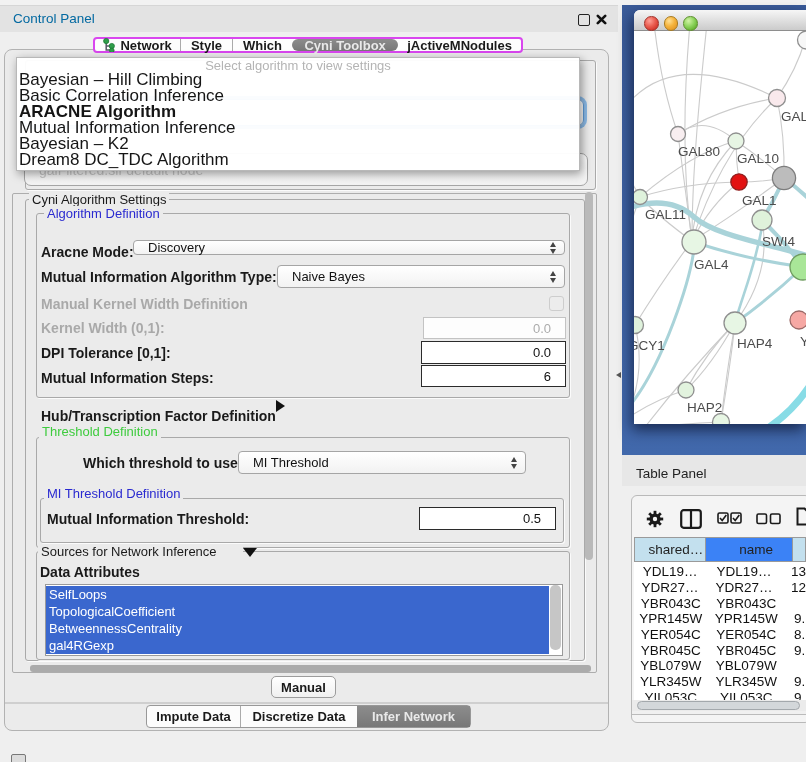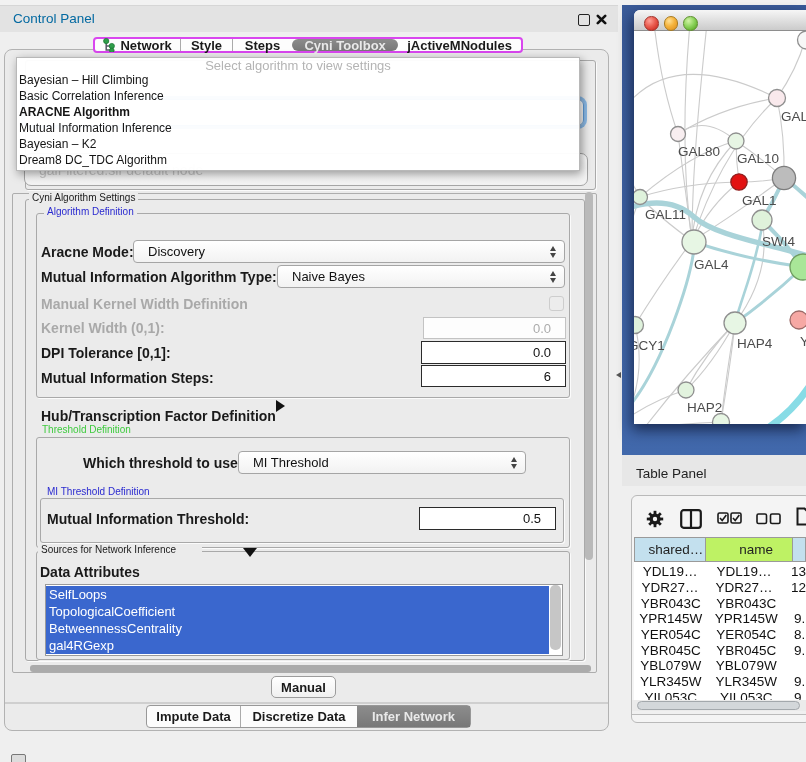--- a/index.html
+++ b/index.html
@@ -1,20 +1,20 @@
 <!DOCTYPE html>
 <html><head>
 <meta charset="utf-8">
 <style>
 html,body{margin:0;padding:0;}
 body{width:806px;height:762px;overflow:hidden;position:relative;background:#efefef;
   font-family:"Liberation Sans",sans-serif;-webkit-font-smoothing:antialiased;}
 .abs{position:absolute;}
 .etch{border:1px solid #a9a9a9;border-radius:3px;box-shadow:inset 0 0 0 0 #fff,1px 1px 0 rgba(255,255,255,.8);}
-.gblabel{position:absolute;font-size:10px;background:#ebebeb;padding:0 3px;white-space:nowrap;}
+.gblabel{position:absolute;font-size:13px;background:#ebebeb;padding:0 3px;white-space:nowrap;}
 .combo{position:absolute;background:linear-gradient(#ffffff,#f2f2f2);border:1px solid #a5a5a5;border-radius:4px;
   font-size:13px;color:#111;display:flex;align-items:center;padding-left:14px;box-sizing:border-box;}
 .combo .arr{position:absolute;right:7px;top:50%;transform:translateY(-50%);width:7px;height:12px;}
 .arr b,.arr i{position:absolute;left:0;width:0;height:0;border-left:3.5px solid transparent;border-right:3.5px solid transparent;}
 .arr b{top:0;border-bottom:5px solid #444;}
 .arr i{bottom:0;border-top:5px solid #444;}
 .fld{position:absolute;background:#fff;border:1px solid #2b2b2b;box-sizing:border-box;
   font-size:13px;color:#111;display:flex;align-items:center;justify-content:flex-end;padding-right:14px;}
 .fld.dis{border:1px solid #c3c3c3;color:#ababab;background:#fdfdfd;}
 .lbl{position:absolute;font-size:14px;font-weight:bold;color:#1a1a1a;white-space:nowrap;}
@@ -41,35 +41,35 @@
 
 <div class="abs" style="left:93px;top:37px;width:430px;height:16px;background:#fdfdfd;border:2px solid #d946ef;border-radius:4px;box-sizing:border-box;display:flex;font-size:13px;font-weight:bold;color:#1a1a1a;">
   <div style="width:87px;display:flex;align-items:center;justify-content:center;border-right:1px solid #aaa;box-sizing:border-box;">
     <svg width="13" height="14" viewBox="0 0 13 14" style="margin-right:4px;">
       <path d="M3.2 3.5 V12 H8.5 M3.2 8 H8.5" stroke="#555a66" stroke-width="1.5" fill="none"></path>
       <circle cx="3.2" cy="3" r="2.6" fill="#2f9e4a" stroke="#1c7a33" stroke-width=".8"></circle>
       <circle cx="8.8" cy="8" r="2.6" fill="#2f9e4a" stroke="#1c7a33" stroke-width=".8"></circle>
       <circle cx="8.8" cy="12.4" r="2.3" fill="#2f9e4a" stroke="#1c7a33" stroke-width=".8"></circle>
     </svg>Network</div>
   <div style="width:52px;display:flex;align-items:center;justify-content:center;border-right:1px solid #aaa;box-sizing:border-box;">Style</div>
-  <div style="width:60px;display:flex;align-items:center;justify-content:center;box-sizing:border-box;">Steps</div>
+  <div style="width:60px;display:flex;align-items:center;justify-content:center;box-sizing:border-box;">Which</div>
   <div style="width:107px;display:flex;align-items:center;justify-content:center;background:linear-gradient(#8c8c8c,#787878);color:#e9e9e9;box-sizing:border-box;border-radius:6px;">Cyni Toolbox</div>
   <div style="width:124px;display:flex;align-items:center;justify-content:center;font-weight:bold;box-sizing:border-box;">jActiveMNodules</div>
 </div>
 
 <div class="abs" style="left:12px;top:193px;width:585px;height:480px;border:1px solid #adadad;border-radius:2px;background:#ebebeb;box-sizing:border-box;"></div>
 
 <div class="abs etch" style="left:25px;top:199px;width:558px;height:460px;"></div>
 <div class="gblabel" style="left:29px;top:192px;color:#1a1a1a;">Cyni Algorithm Settings</div>
 
 <div class="abs etch" style="left:36px;top:213px;width:532px;height:183px;"></div>
 <div class="gblabel" style="left:44px;top:206px;color:#2a2ad0;">Algorithm Definition</div>
 
 <div class="lbl" style="left:41px;top:244px;">Aracne Mode:</div>
-<div class="combo" style="left:133px;top:240px;width:432px;height:23px;">Discovery<span class="arr">
+<div class="combo" style="left:133px;top:240px;width:432px;height:15px;">Discovery<span class="arr">
       <b></b>
       <i></i>
     </span></div>
 
 <div class="lbl" style="left:41px;top:269px;">Mutual Information Algorithm Type:</div>
 <div class="combo" style="left:277px;top:265px;width:288px;height:23px;">Naive Bayes<span class="arr">
       <b></b>
       <i></i>
     </span></div>
 
@@ -124,21 +124,21 @@
   <div style="width:116px;display:flex;align-items:center;justify-content:center;box-sizing:border-box;">Discretize Data</div>
   <div style="flex:1;display:flex;align-items:center;justify-content:center;background:linear-gradient(#8c8c8c,#787878);color:#e9e9e9;">Infer Network</div>
 </div>
 
 <div class="abs" style="left:11px;top:754px;width:15px;height:14px;background:#dcdcdc;border:1.5px solid #777;border-radius:2px;box-sizing:border-box;"></div>
 
 <div class="abs" style="left:616px;top:372px;width:0;height:0;border-top:3.5px solid transparent;border-bottom:3.5px solid transparent;border-right:5px solid #555;"></div>
 
 <div class="abs" style="left:16px;top:57px;width:564px;height:114px;background:rgba(255,255,255,.96);border:1px solid #b8b8b8;box-shadow:2px 3px 9px rgba(0,0,0,.4);box-sizing:border-box;z-index:40;">
   <div style="text-align:center;font-size:13px;color:#b4b4b4;height:14px;line-height:15px;">Select algorithm to view settings</div>
-  <div style="font-size:12px;color:#151515;line-height:16px;padding-left:2px;">
+  <div style="font-size:17px;color:#151515;line-height:16px;padding-left:2px;">
     Bayesian – Hill Climbing<br>
     Basic Correlation Inference<br>
     <b>ARACNE Algorithm</b><br>
     Mutual Information Inference<br>
     Bayesian – K2<br>
     Dream8 DC_TDC Algorithm
   </div>
 </div>
 
 <div class="abs" style="left:622px;top:5px;width:184px;height:450px;background:linear-gradient(#3a5b99,#4168ab);"></div>
@@ -265,21 +265,21 @@
 <svg class="abs" style="left:756px;top:513px;" width="25" height="12" viewBox="0 0 25 12">
   <rect x="1" y="1" width="9.5" height="9.5" rx="1.5" fill="none" stroke="#1a1a1a" stroke-width="1.6"></rect>
   <rect x="14.5" y="1" width="9.5" height="9.5" rx="1.5" fill="none" stroke="#1a1a1a" stroke-width="1.6"></rect>
 </svg>
 <svg class="abs" style="left:796px;top:507px;" width="12" height="22" viewBox="0 0 12 22">
   <path d="M1.5 1.5 h7 l3 3 v13 h-10 z" fill="none" stroke="#1a1a1a" stroke-width="2"></path>
 </svg>
 
 <div class="abs" style="left:634px;top:537px;width:172px;height:25px;display:flex;font-size:13.5px;color:#222;">
   <div style="width:73.5px;background:#c3e0ee;border:1px solid #9a9a9a;border-right:none;display:flex;align-items:center;justify-content:flex-end;padding-right:2px;box-sizing:border-box;">shared…</div>
-  <div style="width:90px;background:#bef264;border:1px solid #9a9a9a;display:flex;align-items:center;justify-content:center;padding-left:14px;box-sizing:border-box;">name</div>
+  <div style="width:90px;background:#3b82f6;border:1px solid #9a9a9a;display:flex;align-items:center;justify-content:center;padding-left:14px;box-sizing:border-box;">name</div>
   <div style="flex:1;background:#c3e0ee;border:1px solid #9a9a9a;border-left:none;box-sizing:border-box;display:flex;align-items:center;overflow:hidden;padding-left:12px;">Av</div>
 </div>
 <div class="abs" style="left:634px;top:562px;width:172px;height:140px;background:#fff;overflow:hidden;font-size:13.5px;color:#111;padding-top:2px;box-sizing:border-box;">
   <div style="display:flex;height:15.7px;align-items:center;">
       <div style="width:73.5px;text-align:center;">YDL19…</div>
       <div style="width:77.5px;text-align:center;">YDL19…</div>
       <div style="flex:1;padding-left:9px;">13</div>
     </div>
   <div style="display:flex;height:15.7px;align-items:center;">
       <div style="width:73.5px;text-align:center;">YDR27…</div>

